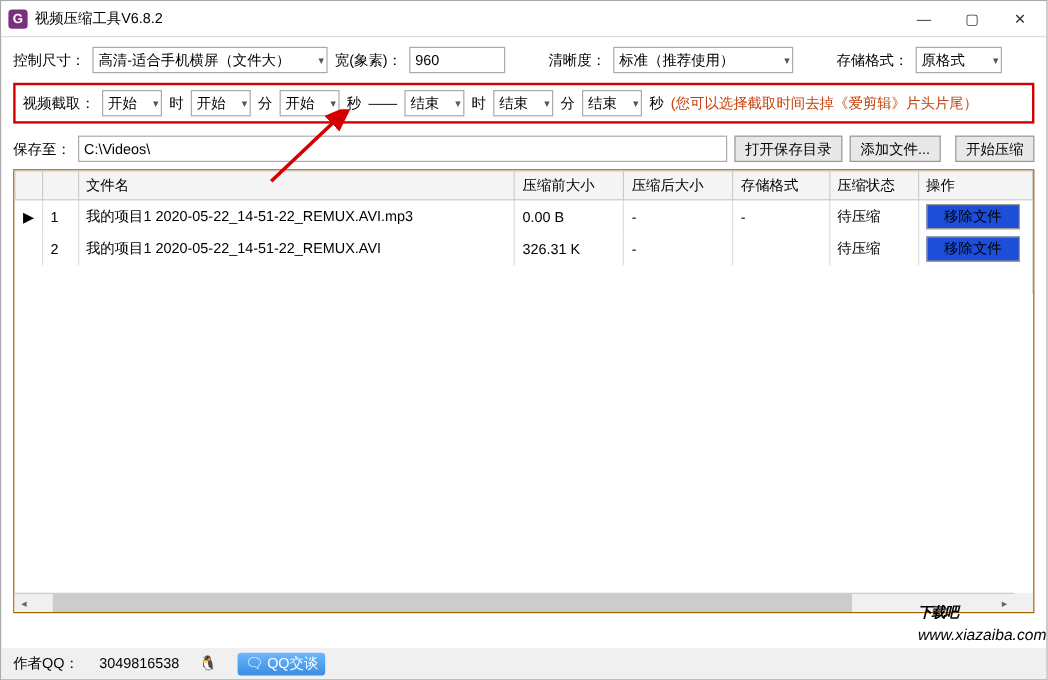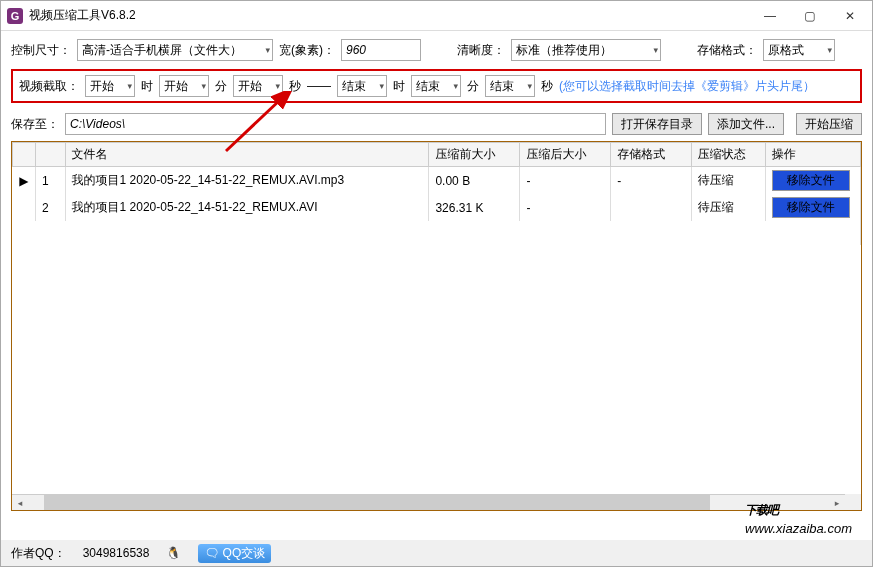--- a/index.html
+++ b/index.html
@@ -7,38 +7,38 @@
 .titlebar { height: 30px; display: flex; align-items: center; padding: 0 2px 0 6px; background: #fff; border-bottom: 1px solid #ddd; }
 .titlebar .app-icon { width: 16px; height: 16px; background: #7a2f7a; border-radius: 3px; display: flex; align-items: center; justify-content: center; color: #fff; font-weight: bold; font-size: 11px; margin-right: 6px; }
 .titlebar .title { flex: 1; }
 .titlebar .wbtn { width: 40px; height: 30px; display: flex; align-items: center; justify-content: center; color: #333; }
 .content { padding: 8px 10px 0 10px; }
 .row { display: flex; align-items: center; gap: 6px; margin-bottom: 8px; }
 .label { white-space: nowrap; }
 .select, .input, .btn { border: 1px solid #aaa; background: #fff; height: 22px; padding: 0 4px; display: inline-flex; align-items: center; }
 .select { min-width: 50px; justify-content: space-between; gap: 4px; padding-right: 2px; }
 .select .chev { font-size: 9px; color: #555; }
-.input { background: #fff; font-style: italic; }
+.input { background: #fff; }
 .btn { background: #e8e8e8; border: 1px solid #999; padding: 0 8px; justify-content: center; cursor: default; white-space: nowrap; }
 .highlight-row { border: 2px solid #d40000; padding: 4px 6px; margin-bottom: 10px; display: flex; align-items: center; gap: 6px; flex-wrap: nowrap; position: relative; }
-.hint { color: #3b82f6; white-space: nowrap; text-align: right; }
+.hint { color: #c2410c; white-space: nowrap; text-align: right; }
 .save-row { display: flex; align-items: center; gap: 6px; margin-bottom: 6px; }
 .save-row .path { flex: 1; }
 .table-wrap { border: 1px solid #a16207; height: 370px; overflow: auto; position: relative; }
 .table { width: 100%; border-collapse: collapse; }
 .table th { background: #f5f5f5; border: 1px solid #ccc; text-align: left; padding: 3px 6px; font-weight: normal; height: 22px; }
 .table td { border-right: 1px solid #ddd; padding: 3px 6px; height: 24px; background: #fff; }
 .table tr.row1 td { background: #fff; }
 .table tr.row2 td { background: #fff; }
 .row-btn { background: #1d4ed8; border: 1px solid #999; padding: 1px 14px; display: inline-block; cursor: default; }
 .row-indicator { width: 14px; text-align: center; }
 .gray-fill { background: #9a9a9a; height: 300px; }
 .footer { position: absolute; bottom: 0; left: 0; right: 0; height: 26px; background: #f0f0f0; display: flex; align-items: center; padding: 0 10px; gap: 17px; }
 .qq-badge { background: linear-gradient(#6bb6ff,#3a8de0); color: #fff; border-radius: 3px; padding: 1px 6px; display: flex; align-items: center; gap: 3px; font-size: 11px; }
-.watermark { position: absolute; right: 20px; bottom: 30px; font-size: 28px; font-weight: bold; color: #000; font-style: italic; letter-spacing: -1px; }
+.watermark { position: absolute; right: 0; bottom: 30px; font-size: 28px; font-weight: bold; color: #000; font-style: italic; letter-spacing: -1px; }
 .watermark .sub { font-size: 13px; font-weight: normal; display: block; text-align: right; letter-spacing: 0; }
 .arrow { position: absolute; left: 215px; top: 90px; pointer-events: none; }
 .scrollbar-h { position: absolute; bottom: 0; left: 0; right: 16px; height: 16px; background: #f0f0f0; border-top: 1px solid #ccc; display: flex; }
 .scrollbar-h .thumb { background: #ccc; width: 80%; height: 100%; margin-left: 16px; }
 .scrollbar-h .arr { width: 16px; display: flex; align-items: center; justify-content: center; color: #666; font-size: 9px; }
 .scrollbar-corner { position: absolute; bottom: 0; right: 0; width: 16px; height: 16px; background: #f0f0f0; }
 th.col-indicator{width:18px}th.col-idx{width:28px}th.col-name{width:344px}th.col-before{width:86px}th.col-after{width:86px}th.col-progress{width:76px}th.col-status{width:70px}th.col-action{width:90px}
 </style>
 </head>
 <body>

